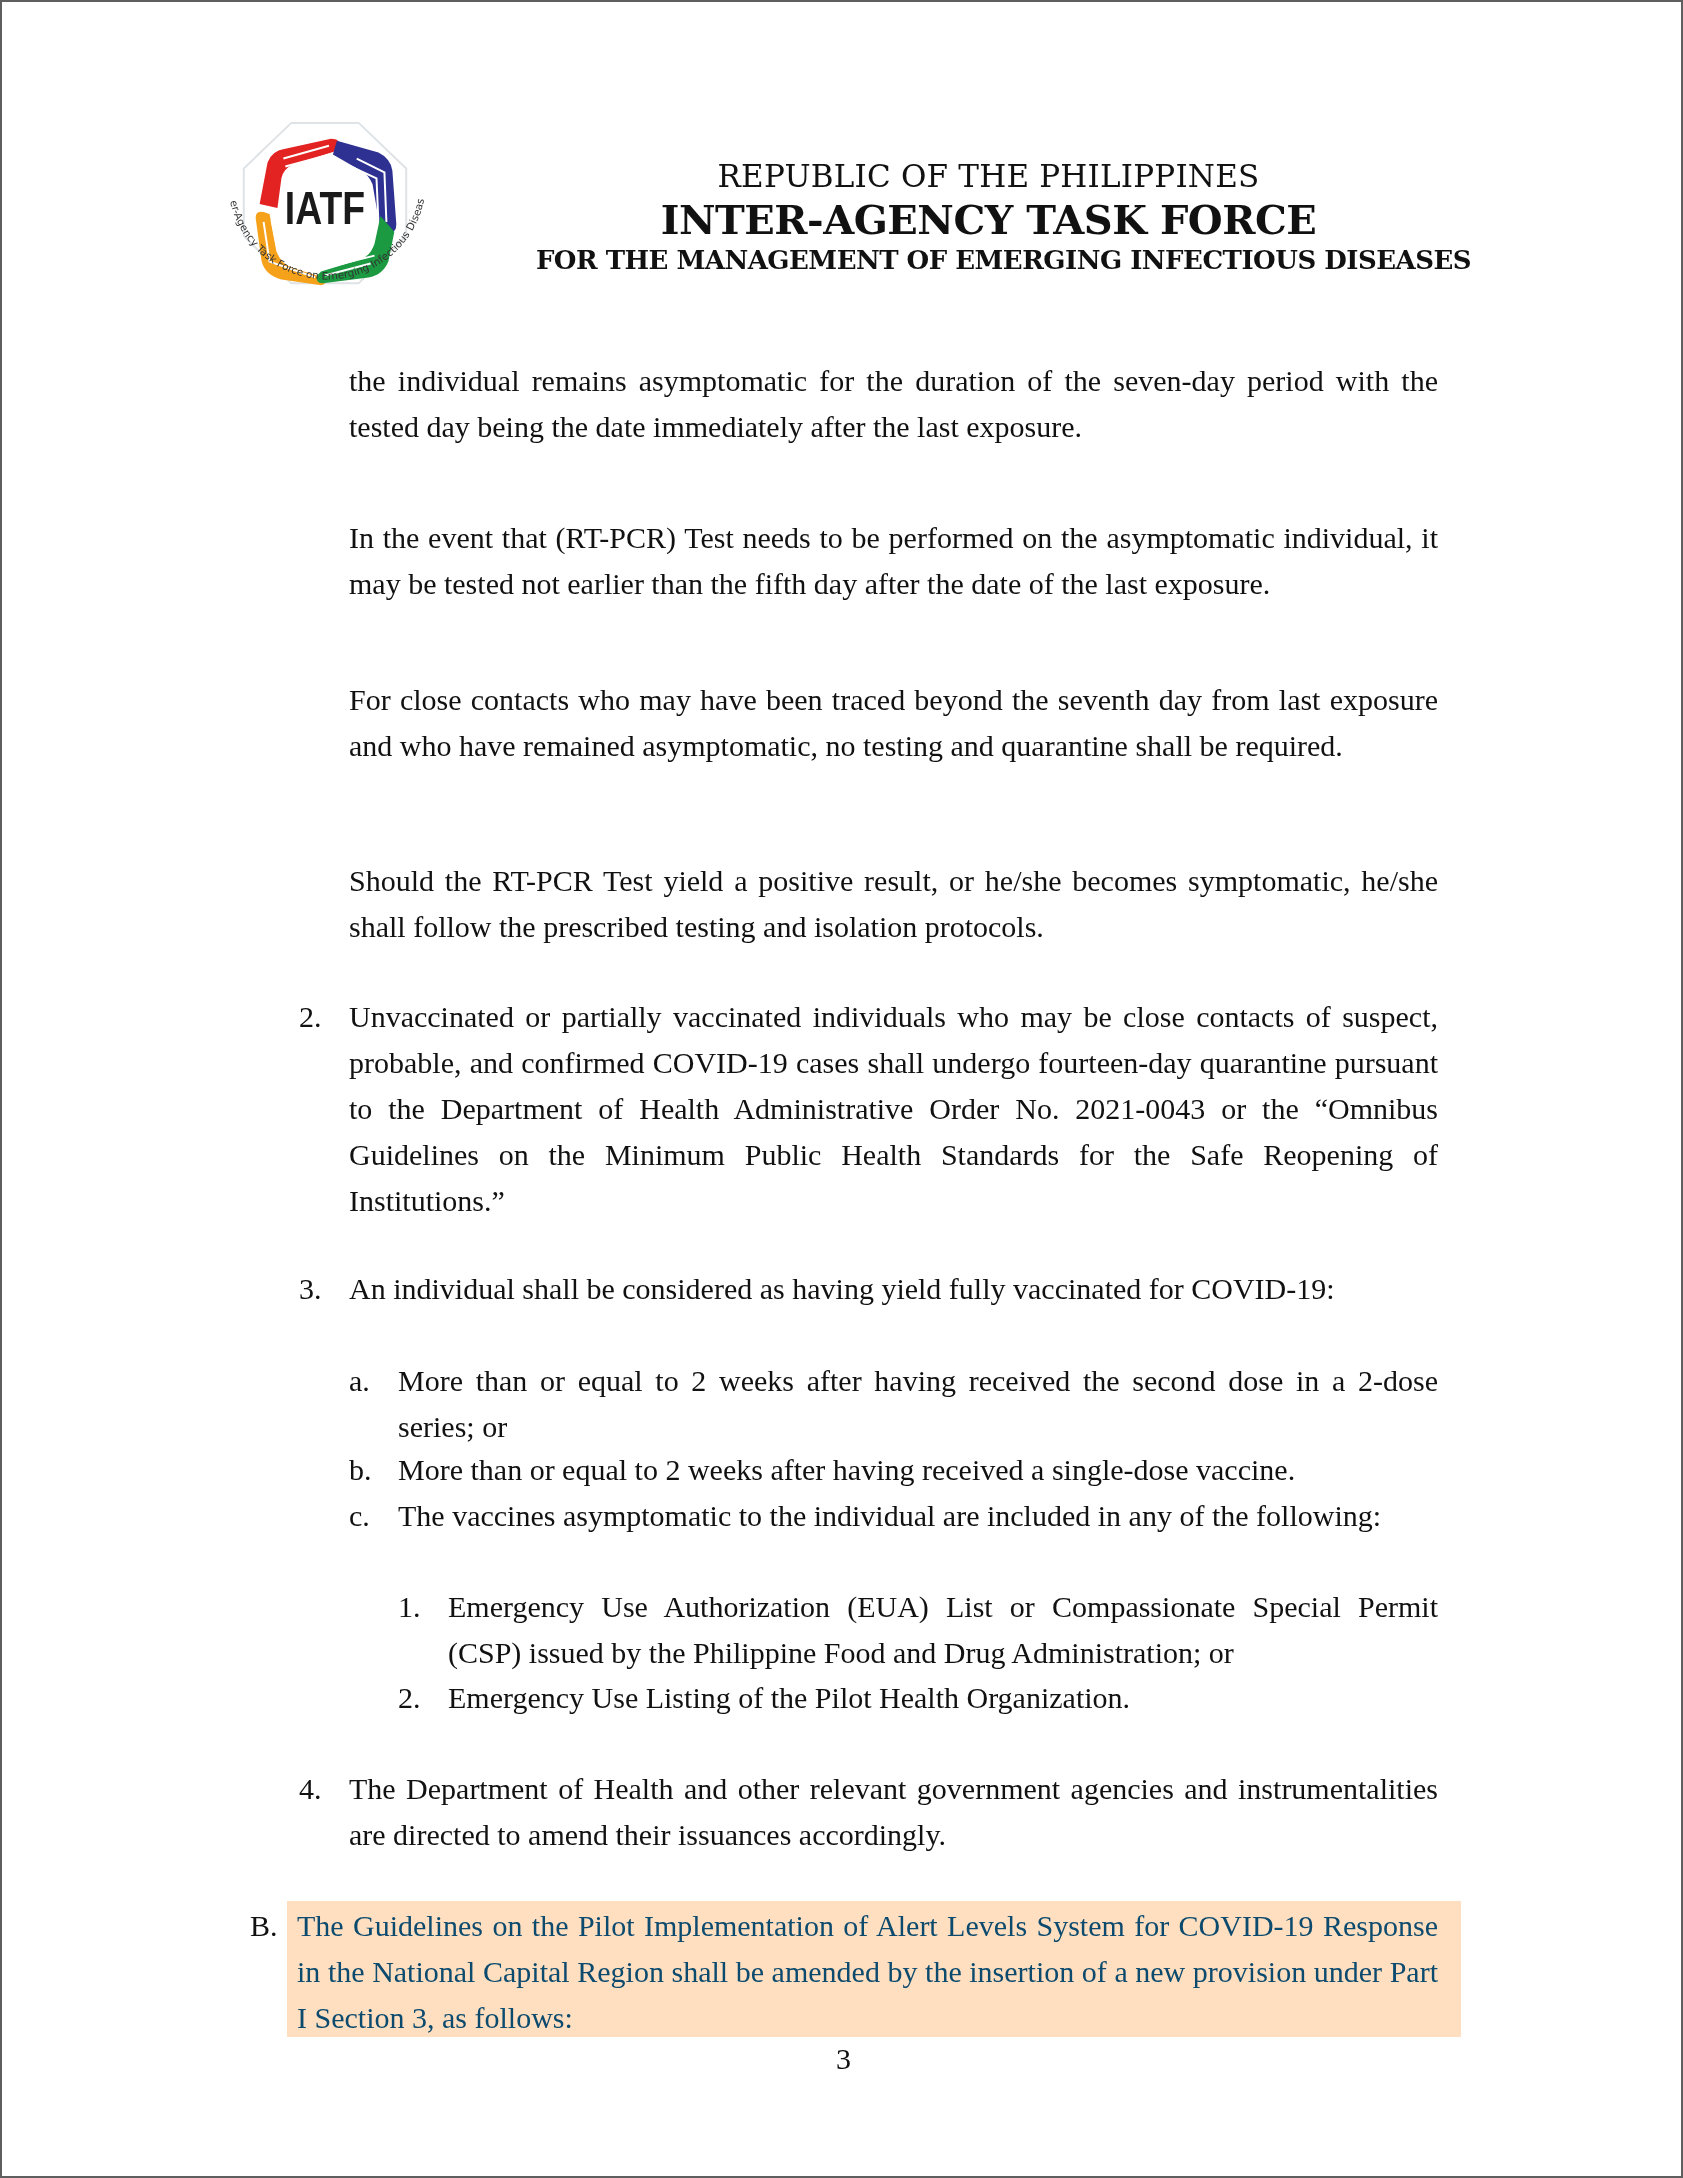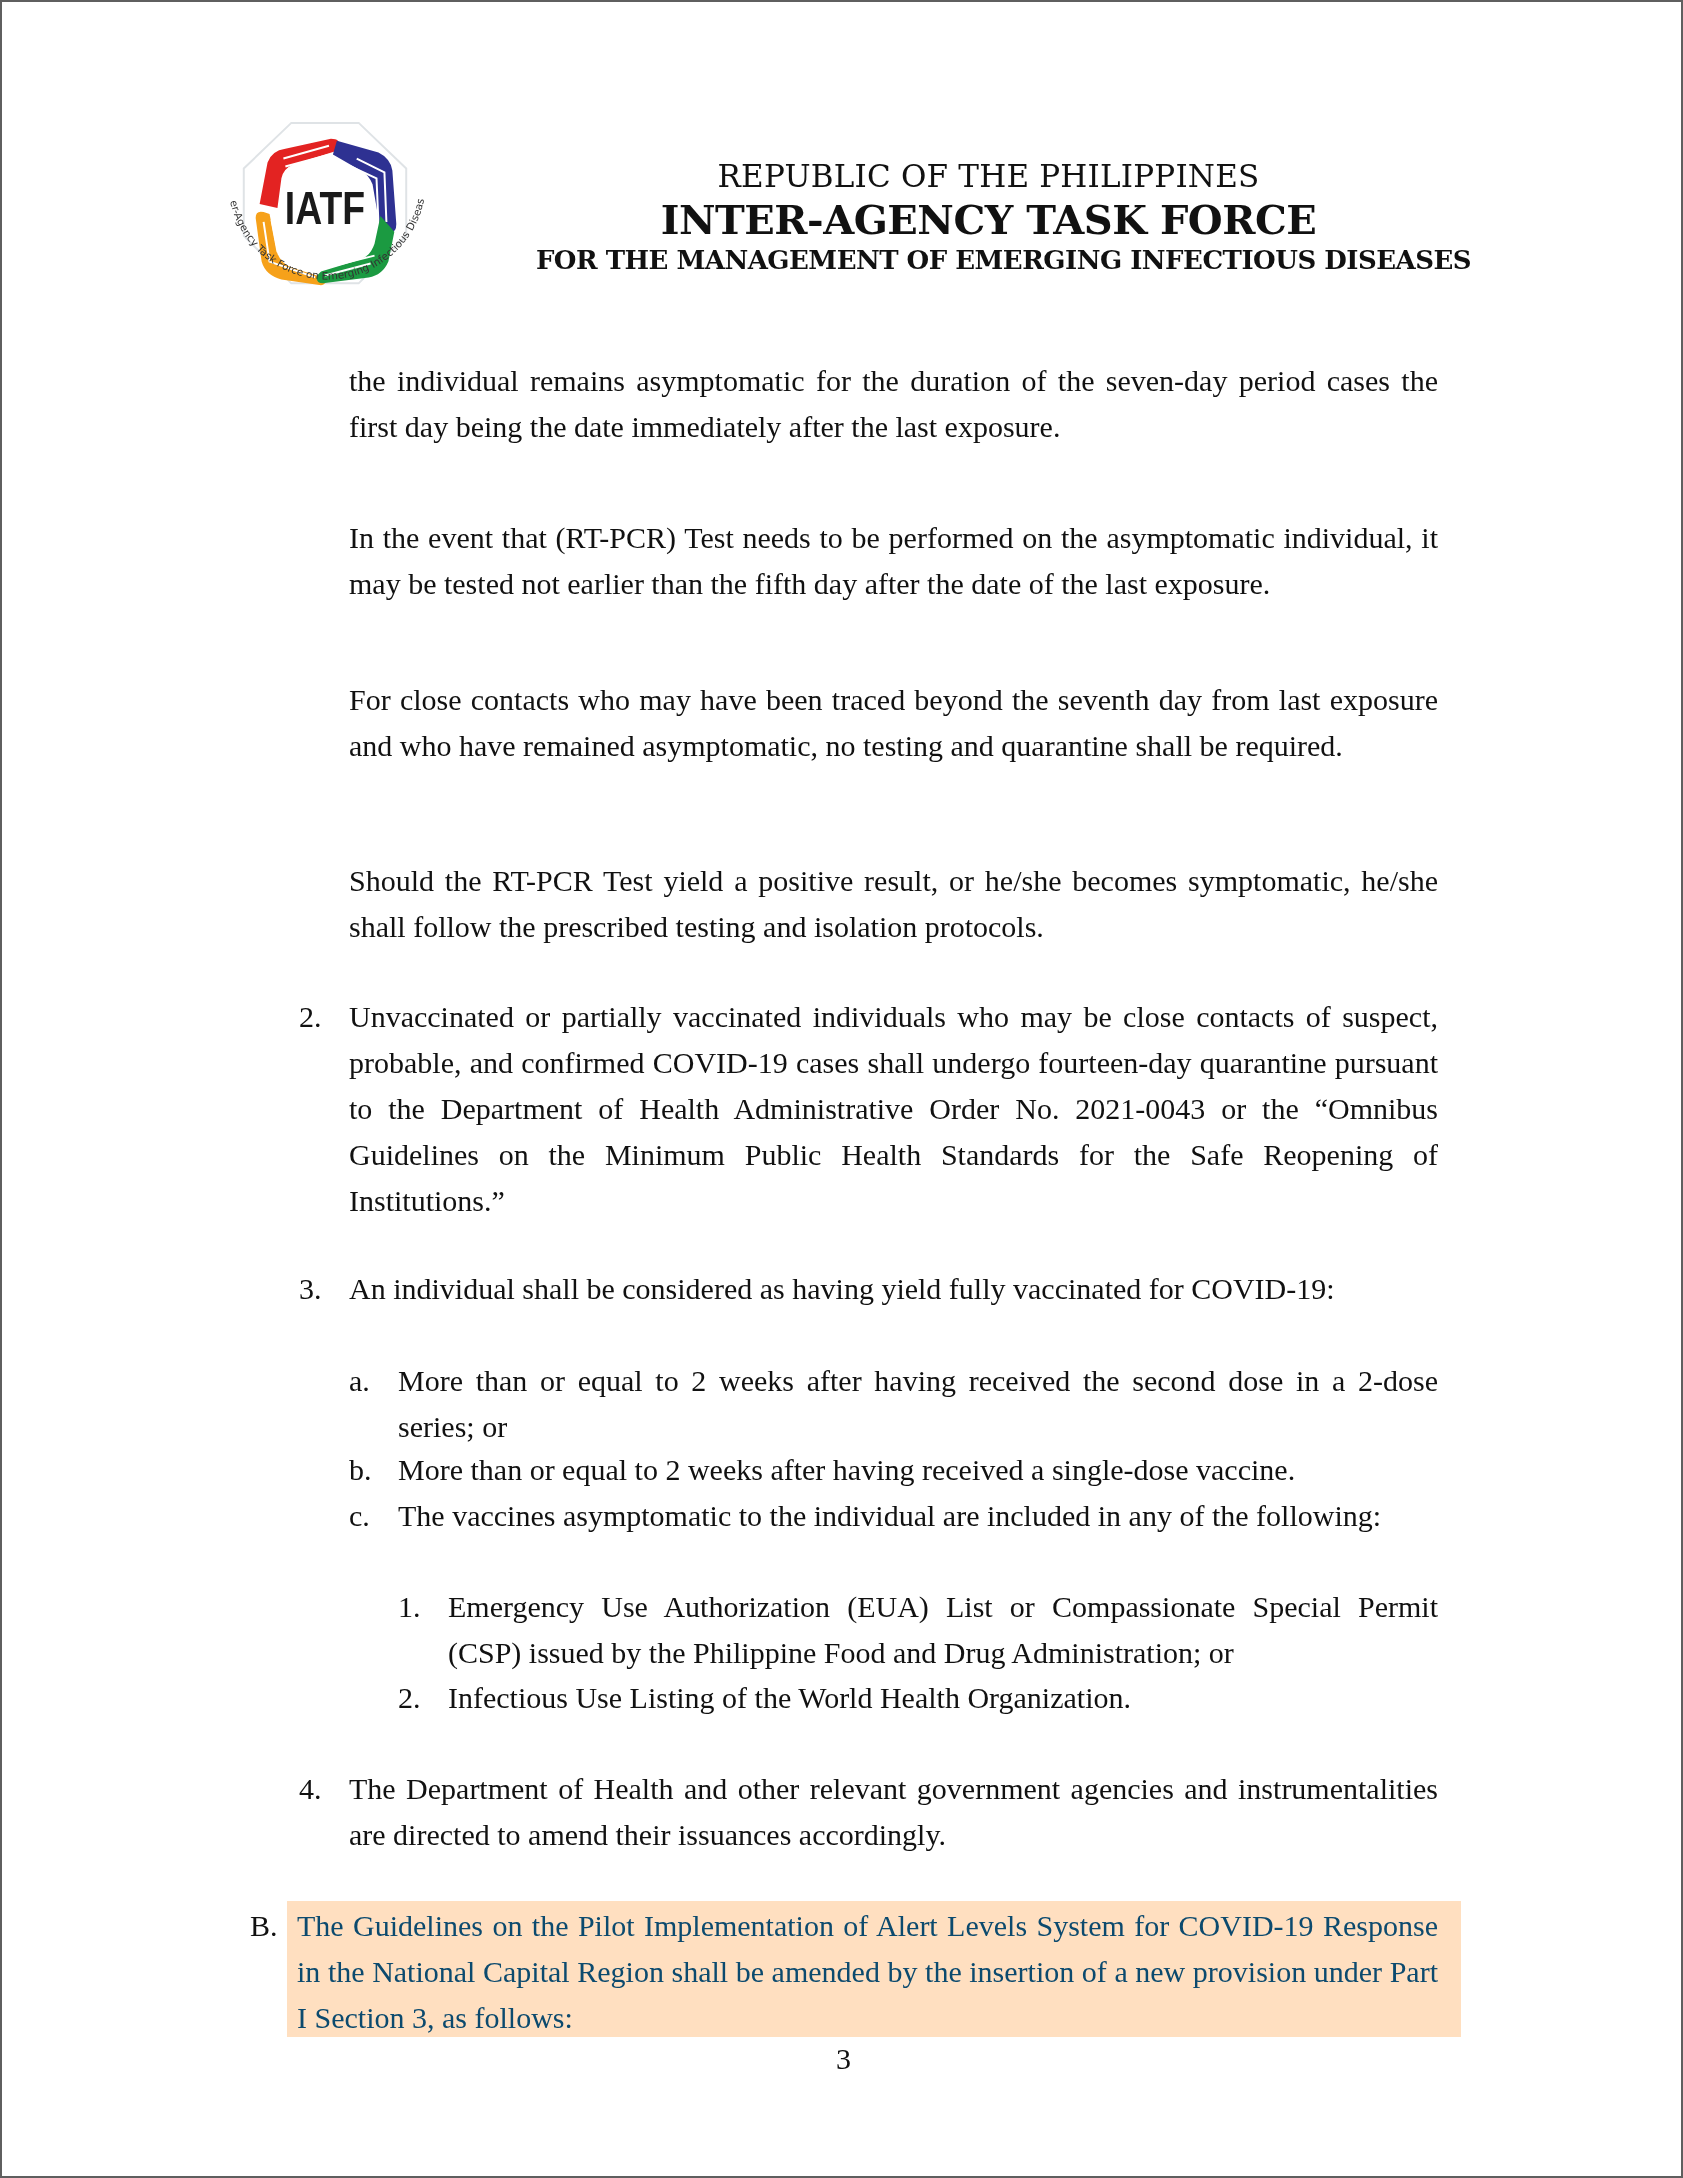--- a/index.html
+++ b/index.html
@@ -63,21 +63,21 @@
     <text font-family="DejaVu Sans, sans-serif" font-size="10.5" fill="#333">
       <textPath href="#ringPath" startOffset="50%" text-anchor="middle">Inter-Agency Task Force on Emerging Infectious Diseases</textPath>
     </text>
   </svg>
 
   <div class="hdr hdr1">REPUBLIC OF THE PHILIPPINES</div>
   <div class="hdr hdr2">INTER-AGENCY TASK FORCE</div>
   <div class="hdr hdr3">FOR THE MANAGEMENT OF EMERGING INFECTIOUS DISEASES</div>
 
   <div class="body-text">
-    <div class="para" style="left:347px; top:356px; width:1089px;">the individual remains asymptomatic for the duration of the seven-day period cases the first day being the date immediately after the last exposure.</div>
+    <div class="para" style="left:347px; top:356px; width:1089px;">the individual remains asymptomatic for the duration of the seven-day period with the tested day being the date immediately after the last exposure.</div>
 
     <div class="para" style="left:347px; top:513px; width:1089px;">In the event that (RT-PCR) Test needs to be performed on the asymptomatic individual, it may be tested not earlier than the fifth day after the date of the last exposure.</div>
 
     <div class="para" style="left:347px; top:675px; width:1089px;">For close contacts who may have been traced beyond the seventh day from last exposure and who have remained asymptomatic, no testing and quarantine shall be required.</div>
 
     <div class="para" style="left:347px; top:856px; width:1089px;">Should the RT-PCR Test yield a positive result, or he/she becomes symptomatic, he/she shall follow the prescribed testing and isolation protocols.</div>
 
     <div>
       <div class="lbl" style="left:297px; top:992px;">2.</div>
       <div class="para" style="left:347px; top:992px; width:1089px;">Unvaccinated or partially vaccinated individuals who may be close contacts of suspect, probable, and confirmed COVID-19 cases shall undergo fourteen-day quarantine pursuant to the Department of Health Administrative Order No. 2021-0043 or the “Omnibus Guidelines on the Minimum Public Health Standards for the Safe Reopening of Institutions.”</div>
@@ -98,21 +98,21 @@
       <div>
         <div class="lbl" style="left:347px; top:1491px;">c.</div>
         <div class="para" style="left:396px; top:1491px; width:1040px;">The vaccines asymptomatic to the individual are included in any of the following:</div>
 
         <div>
           <div class="lbl" style="left:396px; top:1582px;">1.</div>
           <div class="para" style="left:446px; top:1582px; width:990px;">Emergency Use Authorization (EUA) List or Compassionate Special Permit (CSP) issued by the Philippine Food and Drug Administration; or</div>
         </div>
         <div>
           <div class="lbl" style="left:396px; top:1673px;">2.</div>
-          <div class="para" style="left:446px; top:1673px; width:990px;">Infectious Use Listing of the World Health Organization.</div>
+          <div class="para" style="left:446px; top:1673px; width:990px;">Emergency Use Listing of the Pilot Health Organization.</div>
         </div>
       </div>
     </div>
 
     <div>
       <div class="lbl" style="left:297px; top:1764px;">4.</div>
       <div class="para" style="left:347px; top:1764px; width:1089px;">The Department of Health and other relevant government agencies and instrumentalities are directed to amend their issuances accordingly.</div>
     </div>
 
     <div>

